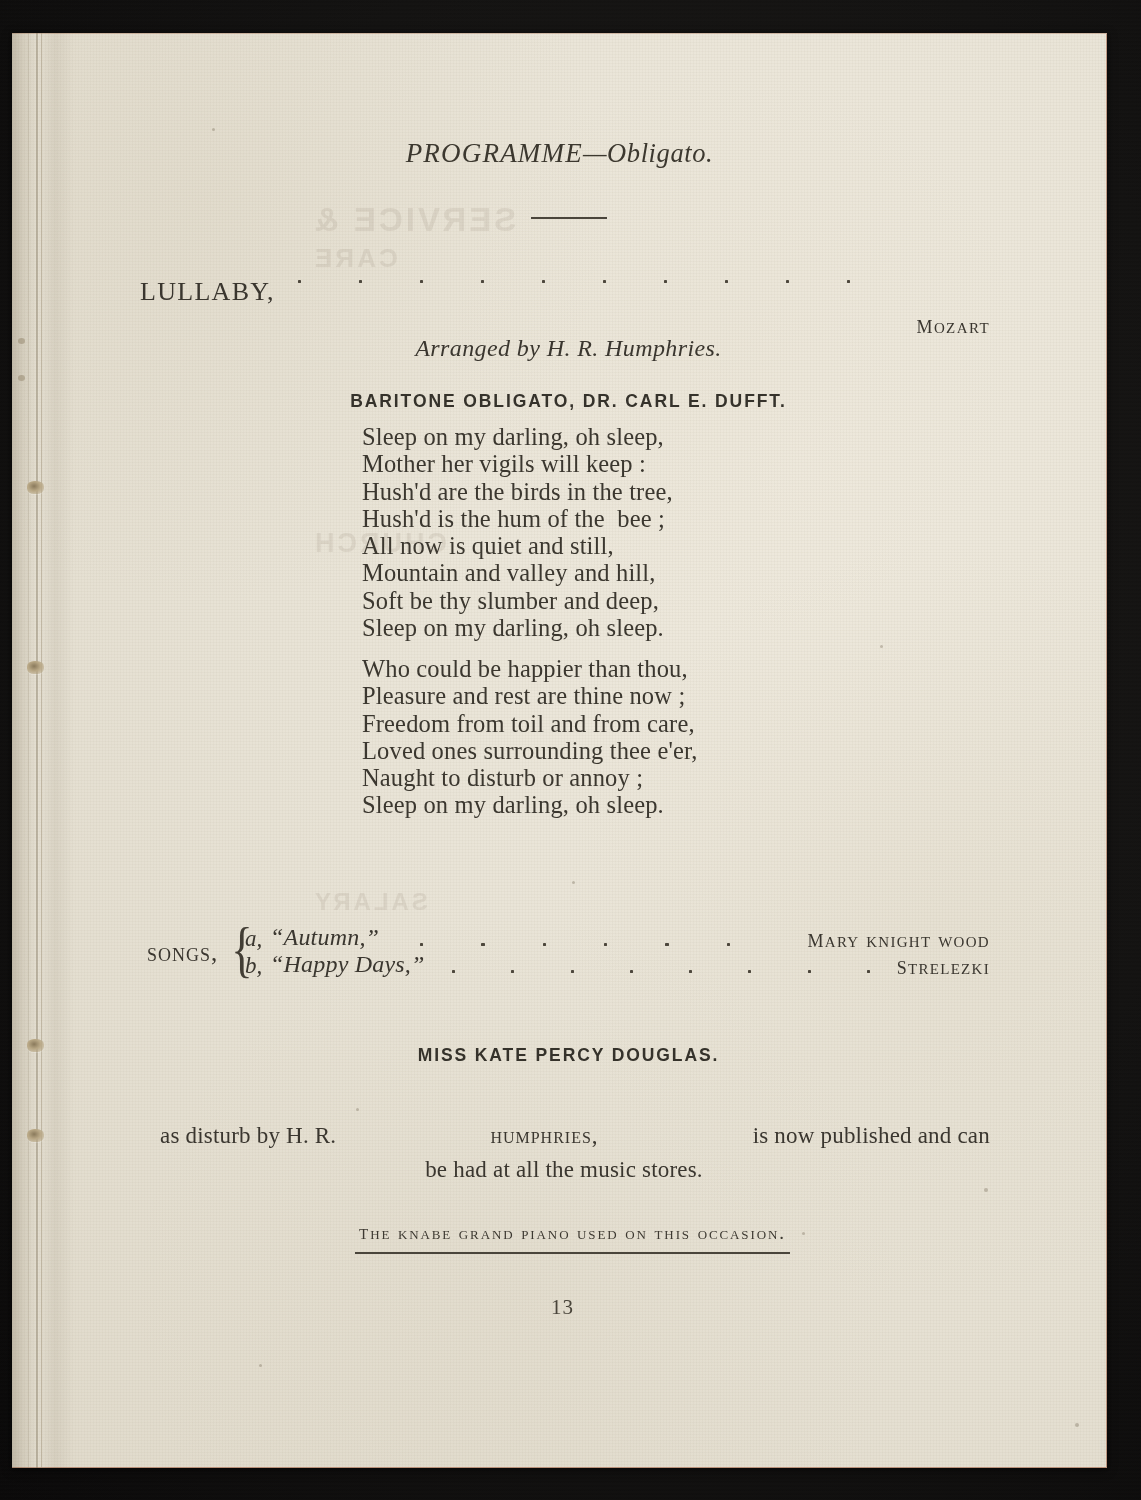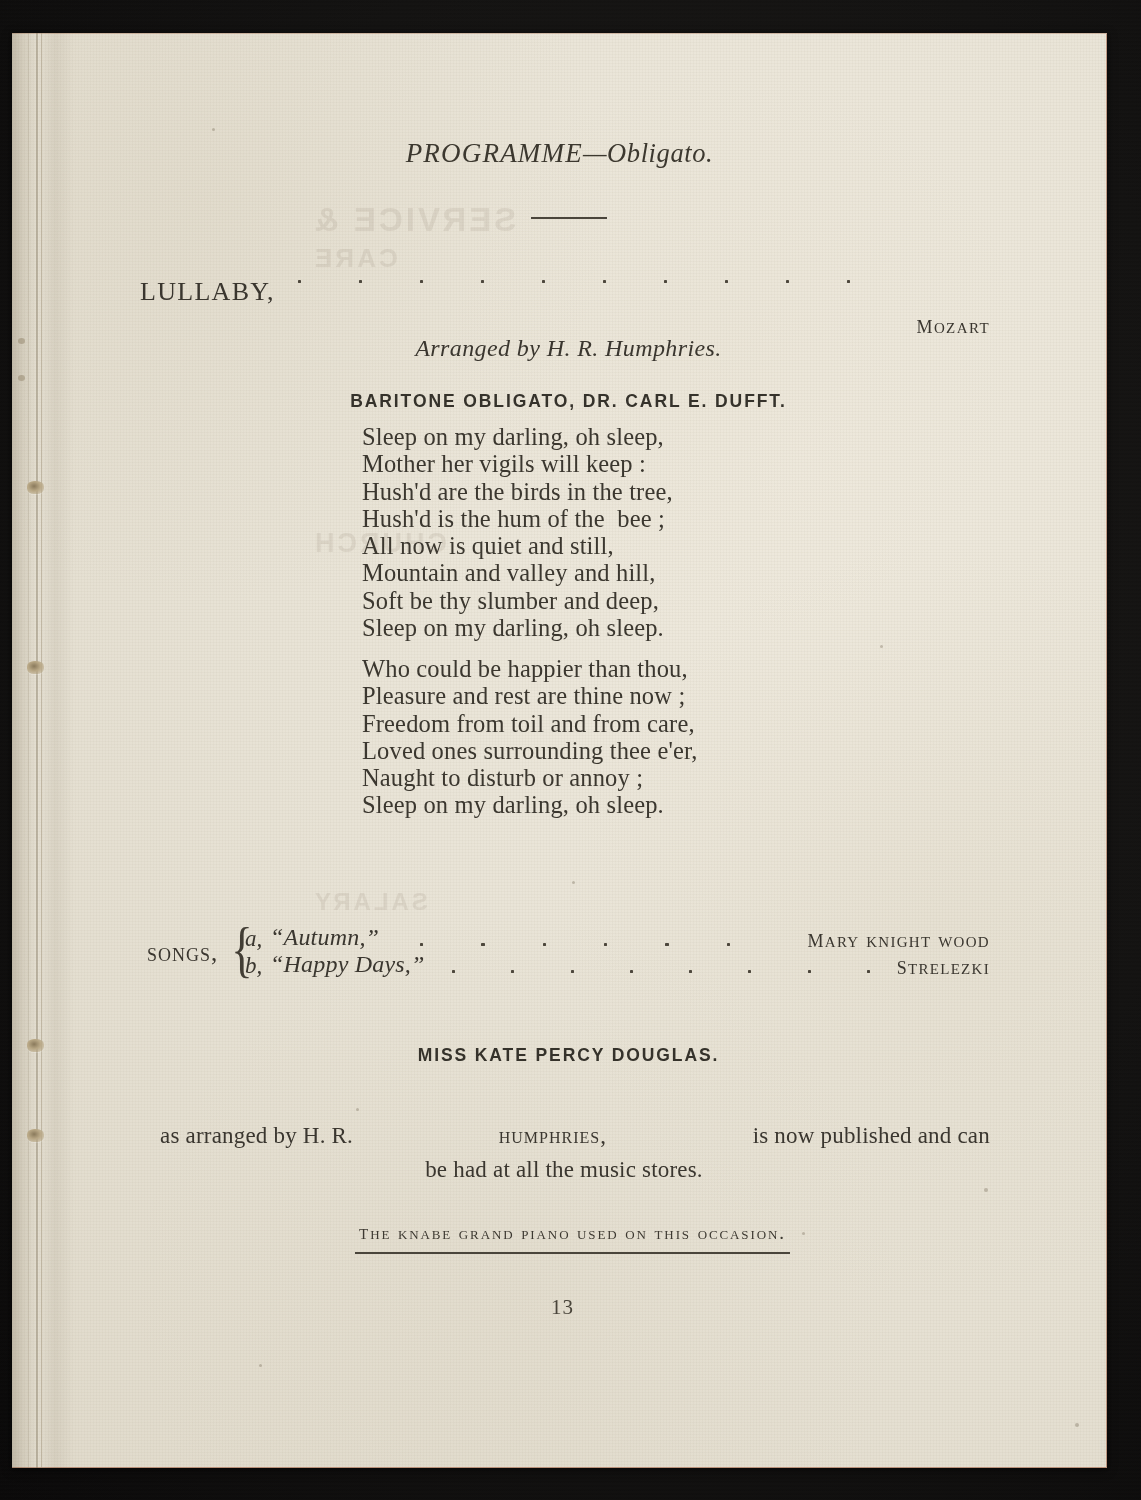--- a/index.html
+++ b/index.html
@@ -491,21 +491,21 @@
           </span>
         <span class="artist">STRELEZKI</span>
       </div>
     </div>
 
 
     <div class="perf-head" id="douglas-line">MISS KATE PERCY DOUGLAS.</div>
 
     <div id="note">
       <div class="line1">
-        <span>as  arranged  by  H.  R.</span>
+        <span>as  disturb  by  H.  R.</span>
         <span class="sc">HUMPHRIES,</span>
         <span>is  now  published  and  can</span>
       </div>
       <div class="line2">be had at all the music stores.</div>
     </div>
 
     <div id="piano-note">
       <span class="txt">THE KNABE GRAND PIANO USED ON THIS OCCASION.</span>
     </div>
 

